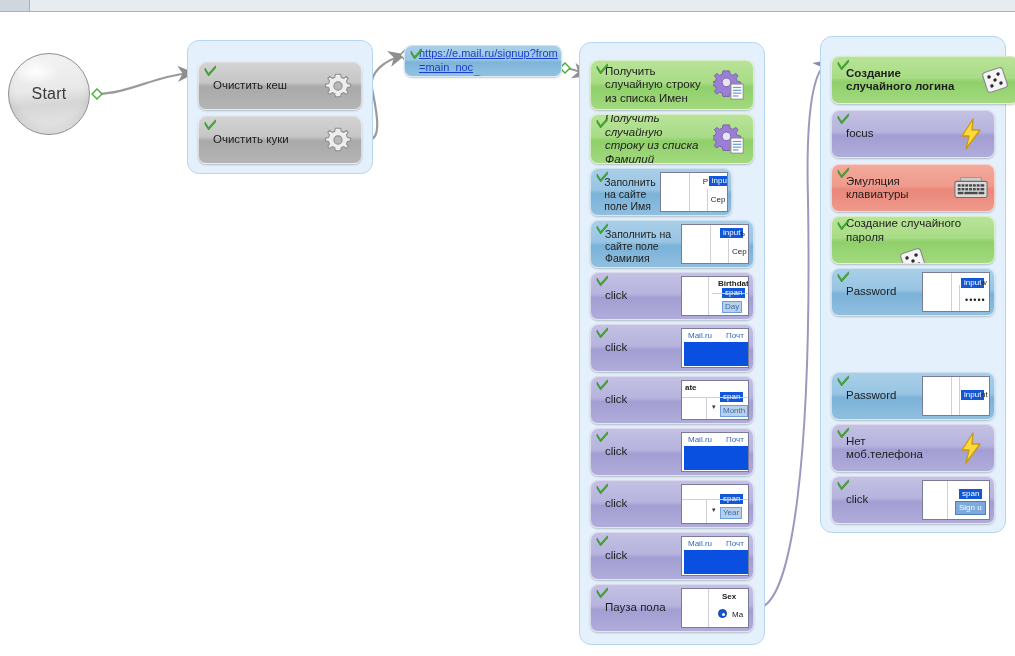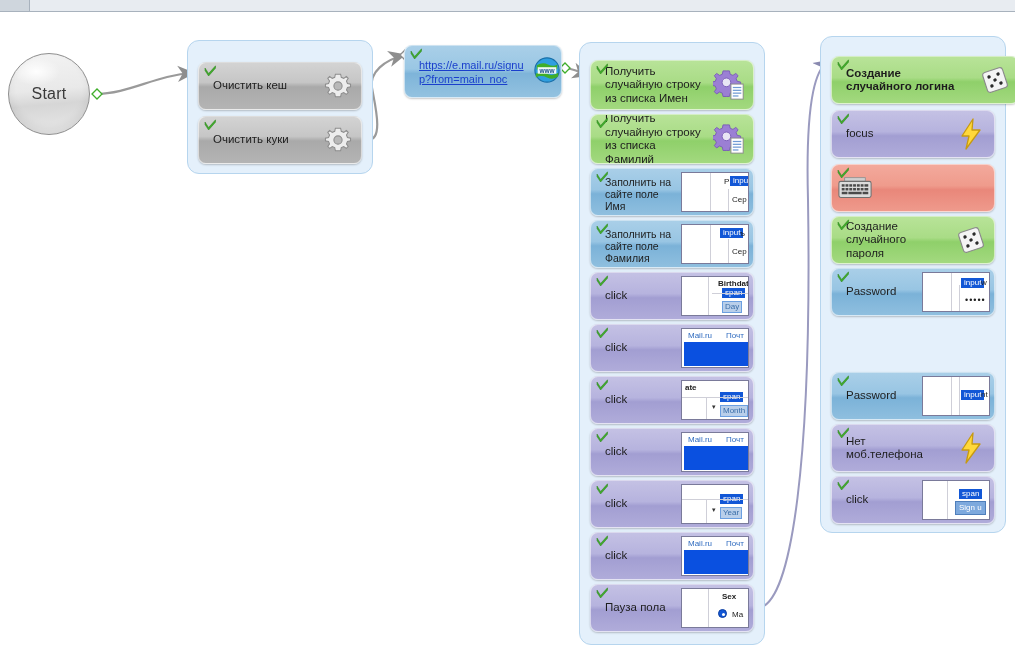--- a/index.html
+++ b/index.html
@@ -277,21 +277,21 @@
     <span class="bicon">
       <svg width="30" height="30" viewBox="0 0 32 32">
         <g fill="#ededed" stroke="#8d8d8d" stroke-width="1.1">
           <path d="M16 3.4 l2.8 0 0.7 3.3 2.6 1.1 2.8-1.9 2 2 -1.9 2.8 1.1 2.6 3.3 0.7 0 2.8 -3.3 0.7 -1.1 2.6 1.9 2.8 -2 2 -2.8-1.9 -2.6 1.1 -0.7 3.3 -2.8 0 -2.8 0 -0.7-3.3 -2.6-1.1 -2.8 1.9 -2-2 1.9-2.8 -1.1-2.6 -3.3-0.7 0-2.8 3.3-0.7 1.1-2.6 -1.9-2.8 2-2 2.8 1.9 2.6-1.1 0.7-3.3 2.8 0 z"></path>
           <circle cx="16" cy="16" r="4.4" fill="#b8b8b8"></circle>
         </g>
       </svg>
     </span>
   </div>
 
-  <div class="url-block t-urlblue" style="left:404px; top:45px; width:158px; height:53px;">
+  <div class="url-block t-urlblue" style="left:404px; top:45px; width:158px; height:32px;flex-direction:column;">
     <svg class="chk" viewBox="0 0 13 12">
       <path d="M1 3 L4.6 8.5 L11.5 0.8 L11.5 3.2 L4.6 11 L1 5.6 Z" fill="#3fae2a" stroke="#2c7f1d" stroke-width="0.5"></path>
     </svg>
     <span class="url-text">https://e.mail.ru/signup?from=main_noc</span>
     <span class="bicon" style="width:40px;">
       <svg width="28" height="28" viewBox="0 0 30 30">
         <circle cx="15" cy="15" r="13" fill="#2f9fe0" stroke="#1a6fa8" stroke-width="1.2"></circle>
         <path d="M4 10 q6 -4 12 -1 q6 3 10 0 l0 5 q-5 3 -11 0 q-6 -3 -11 1 z" fill="#3fae2a"></path>
         <path d="M3 19 q6 -3 12 0 q6 3 12 -1 l0 4 q-5 4 -12 1 q-6 -3 -12 0 z" fill="#3fae2a"></path>
         <rect x="5" y="12" width="20" height="7" fill="#ffffff" opacity="0.92"></rect>
@@ -317,21 +317,21 @@
           <rect x="19" y="16" width="13" height="16" fill="#ffffff" stroke="#888" stroke-width="1"></rect>
           <rect x="21" y="19" width="9" height="1.3" fill="#6f9ad4"></rect>
           <rect x="21" y="22" width="9" height="1.3" fill="#6f9ad4"></rect>
           <rect x="21" y="25" width="9" height="1.3" fill="#6f9ad4"></rect>
           <rect x="21" y="28" width="6" height="1.3" fill="#6f9ad4"></rect>
         </g>
       </svg>
     </span>
   </div>
 
-  <div class="block t-green" style="left:590px; top:114px; width:164px; height:50px;">
+  <div class="block t-green" style="left:590px; top:114px; width:164px; height:50px;font-style:italic;">
     <svg class="chk" viewBox="0 0 13 12">
       <path d="M1 3 L4.6 8.5 L11.5 0.8 L11.5 3.2 L4.6 11 L1 5.6 Z" fill="#3fae2a" stroke="#2c7f1d" stroke-width="0.5"></path>
     </svg>
     <span class="btext">Получить случайную строку из списка Фамилий</span>
     <span class="bicon">
       <svg width="34" height="32" viewBox="0 0 36 34">
         <g fill="#9b7fd4" stroke="#7a5cb8" stroke-width="1">
           <path d="M14 2 l3.4 0 0.8 3.6 2.9 1.2 3.1-2.1 2.4 2.4 -2.1 3.1 1.2 2.9 3.6 0.8 0 3.4 -3.6 0.8 -1.2 2.9 2.1 3.1 -2.4 2.4 -3.1-2.1 -2.9 1.2 -0.8 3.6 -3.4 0 -3.4 0 -0.8-3.6 -2.9-1.2 -3.1 2.1 -2.4-2.4 2.1-3.1 -1.2-2.9 -3.6-0.8 0-3.4 3.6-0.8 1.2-2.9 -2.1-3.1 2.4-2.4 3.1 2.1 2.9-1.2 0.8-3.6 3.4 0 z"></path>
           <circle cx="14.2" cy="14.2" r="4.6" fill="#e8e4f4"></circle>
         </g>
@@ -339,21 +339,21 @@
           <rect x="19" y="16" width="13" height="16" fill="#ffffff" stroke="#888" stroke-width="1"></rect>
           <rect x="21" y="19" width="9" height="1.3" fill="#6f9ad4"></rect>
           <rect x="21" y="22" width="9" height="1.3" fill="#6f9ad4"></rect>
           <rect x="21" y="25" width="9" height="1.3" fill="#6f9ad4"></rect>
           <rect x="21" y="28" width="6" height="1.3" fill="#6f9ad4"></rect>
         </g>
       </svg>
     </span>
   </div>
 
-  <div class="block t-blue" style="left:590px; top:168px; width:164px; height:48px;">
+  <div class="block t-blue" style="left:590px; top:168px; width:142px; height:48px;justify-content:center;">
     <svg class="chk" viewBox="0 0 13 12">
       <path d="M1 3 L4.6 8.5 L11.5 0.8 L11.5 3.2 L4.6 11 L1 5.6 Z" fill="#3fae2a" stroke="#2c7f1d" stroke-width="0.5"></path>
     </svg>
     <span class="btext" style="font-size:10.5px;line-height:12px;padding-top:4px;">Заполнить на сайте поле Имя</span>
     <span class="thumb">
       <span class="vline" style="left:28px;"></span>
       <span class="ttxt" style="left:42px; top:4px;">Р</span>
       <span class="tag" style="left:48px; top:3px;">input</span>
       <span class="ttxt" style="left:50px; top:22px;">Сер</span>
       <span class="vline" style="left:46px; top:16px;"></span>
@@ -496,20 +496,21 @@
       <svg width="30" height="32" viewBox="0 0 24 32">
         <path d="M14 1 L3 18 L10 18 L7 31 L21 12 L13 12 Z" fill="#ffd83b" stroke="#c79a12" stroke-width="1.3" stroke-linejoin="round"></path>
       </svg>
     </span>
   </div>
 
   <div class="block t-salmon" style="left:831px; top:164px; width:164px; height:48px;">
     <svg class="chk" viewBox="0 0 13 12">
       <path d="M1 3 L4.6 8.5 L11.5 0.8 L11.5 3.2 L4.6 11 L1 5.6 Z" fill="#3fae2a" stroke="#2c7f1d" stroke-width="0.5"></path>
     </svg>
+    <span class="btext">Эмуляция клавиатуры</span>
     <span class="bicon">
       <svg width="36" height="26" viewBox="0 0 38 26">
         <path d="M8 2 L30 2 L30 6 L8 6 Z" fill="#cfcfcf" stroke="#8a8a8a" stroke-width="0.8"></path>
         <rect x="2" y="6" width="34" height="17" rx="2" fill="#dcdcdc" stroke="#6f6f6f" stroke-width="1.1"></rect>
         <g fill="#4a4a4a">
           <rect x="5" y="9" width="3" height="2.6"></rect>
             <rect x="9" y="9" width="3" height="2.6"></rect>
           <rect x="13" y="9" width="3" height="2.6"></rect>
             <rect x="17" y="9" width="3" height="2.6"></rect>
           <rect x="21" y="9" width="3" height="2.6"></rect>
@@ -523,21 +524,21 @@
             <rect x="25" y="13" width="3" height="2.6"></rect>
           <rect x="29" y="13" width="4" height="2.6"></rect>
           <rect x="5" y="17" width="6" height="2.6"></rect>
             <rect x="12" y="17" width="14" height="2.6"></rect>
           <rect x="27" y="17" width="6" height="2.6"></rect>
         </g>
       </svg>
     </span>
   </div>
 
-  <div class="block t-green" style="left:831px; top:216px; width:164px; height:48px;">
+  <div class="block t-green" style="left:831px; top:216px; width:164px; height:48px;flex-direction:column;">
     <svg class="chk" viewBox="0 0 13 12">
       <path d="M1 3 L4.6 8.5 L11.5 0.8 L11.5 3.2 L4.6 11 L1 5.6 Z" fill="#3fae2a" stroke="#2c7f1d" stroke-width="0.5"></path>
     </svg>
     <span class="btext">Создание случайного пароля</span>
     <span class="bicon">
       <svg width="34" height="34" viewBox="0 0 36 36">
         <g transform="rotate(-18 18 18)">
           <rect x="7" y="7" width="22" height="22" rx="3" fill="#f4f4f4" stroke="#8a8a8a" stroke-width="1.2"></rect>
           <circle cx="13" cy="13" r="1.8" fill="#2b2b2b"></circle>
           <circle cx="23" cy="13" r="1.8" fill="#2b2b2b"></circle>

